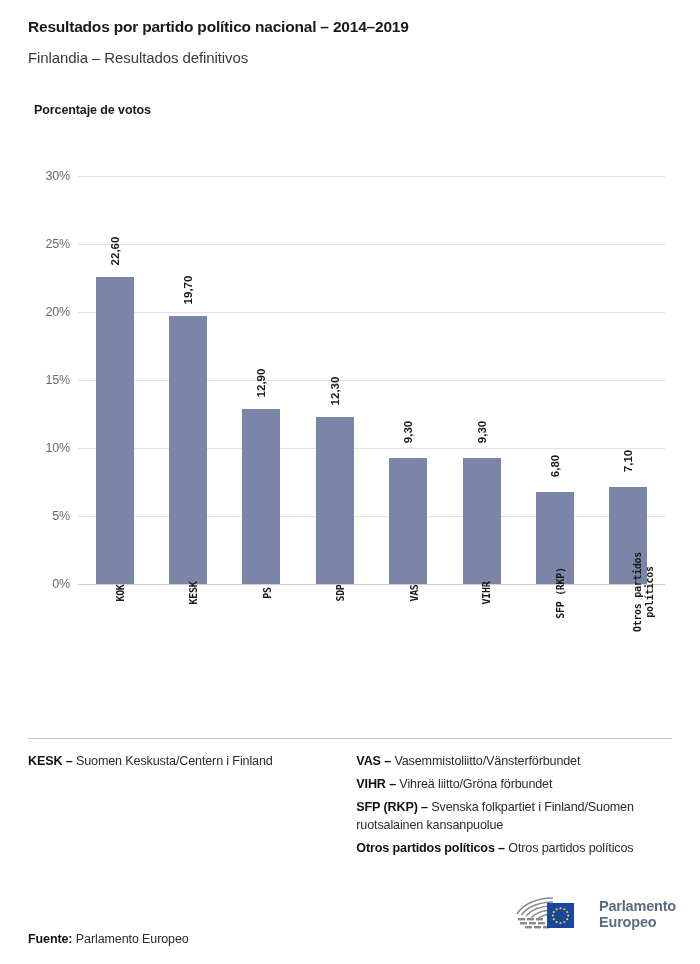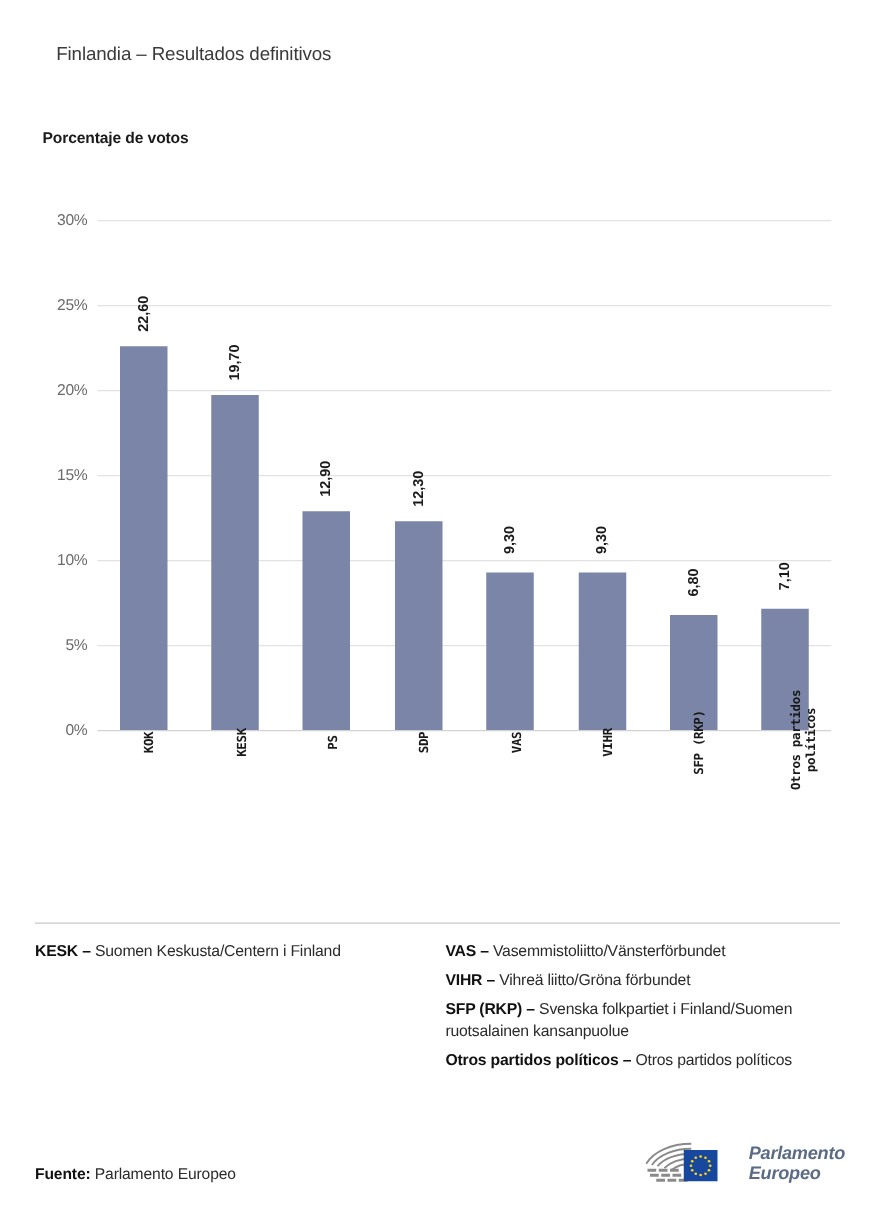--- a/index.html
+++ b/index.html
@@ -21,21 +21,21 @@
     font-weight: bold;
     letter-spacing: -0.2px;
     color: #1a1a1a;
     margin: 0 0 13px 0;
     white-space: nowrap;
   }
   .subtitle {
     font-size: 15px;
     font-weight: normal;
     color: #3a3a3a;
-    margin: 17px;
+    margin: 0;
     letter-spacing: -0.1px;
   }
   .axis-title {
     position: absolute;
     left: 34px;
     top: 103px;
     font-size: 12.5px;
     font-weight: bold;
     color: #1a1a1a;
     letter-spacing: -0.1px;
@@ -176,39 +176,39 @@
     left: 28px;
     bottom: 18px;
     font-size: 12.5px;
     color: #2b2b2b;
     letter-spacing: -0.1px;
   }
   .source b { font-weight: bold; color: #111111; }
   .logo {
     position: absolute;
     right: 24px;
-    bottom: 14px;
+    bottom: 31px;
     display: flex;
     align-items: center;
     gap: 8px;
-    font-style: italic;
   }
   .logo-mark { display: block; }
   .logo-text {
     font-size: 14.5px;
     font-weight: bold;
     line-height: 1.12;
     color: #5b6b86;
     letter-spacing: -0.2px;
   }
 </style>
 </head>
 <body>
 
 <div class="header">
+  <h1 class="title">Resultados por partido político nacional – 2014–2019</h1>
   <p class="subtitle">Finlandia – Resultados definitivos</p>
 </div>
 <div class="axis-title">Porcentaje de votos</div>
 
 <div class="chart-wrap">
   <div class="plot" id="gridlayer">
       <div class="gridline base" style="top: 408px;"></div>
       <div class="gridline" style="top: 340px;"></div>
       <div class="gridline" style="top: 272px;"></div>
       <div class="gridline" style="top: 204px;"></div>

